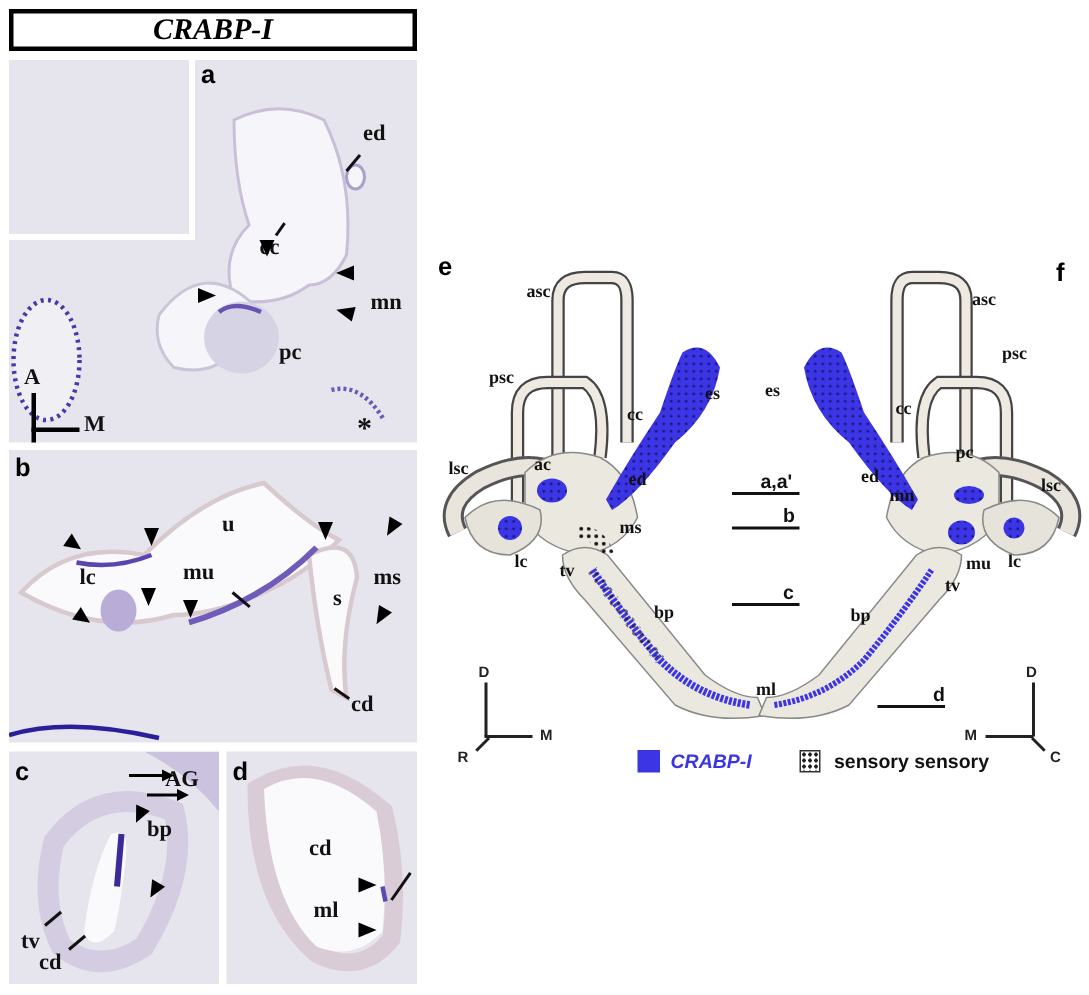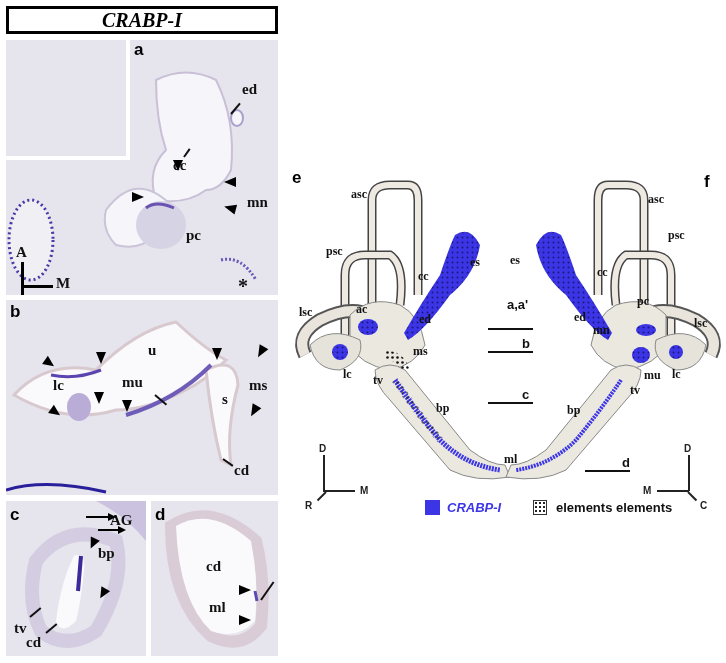--- a/index.html
+++ b/index.html
@@ -203,21 +203,21 @@
 <span class="lbl-s" style="left:637px;top:295px;">pc</span>
 <span class="lbl-s" style="left:574px;top:311px;">ed</span>
 <span class="lbl-s" style="left:593px;top:324px;">mn</span>
 <span class="lbl-s" style="left:694px;top:317px;">lsc</span>
 <span class="lbl-s" style="left:644px;top:369px;">mu</span>
 <span class="lbl-s" style="left:672px;top:368px;">lc</span>
 <span class="lbl-s" style="left:630px;top:384px;">tv</span>
 <span class="lbl-s" style="left:567px;top:404px;">bp</span>
 
 <div class="scalebar" style="left:488px;top:328px;width:45px;"></div>
-<span class="sblabel" style="left:507px;top:297px;">a,a'</span>
+<span class="sblabel" style="left:507px;top:313px;">a,a'</span>
 <div class="scalebar" style="left:488px;top:351px;width:45px;"></div>
 <span class="sblabel" style="left:522px;top:336px;">b</span>
 <div class="scalebar" style="left:488px;top:402px;width:45px;"></div>
 <span class="sblabel" style="left:522px;top:387px;">c</span>
 <div class="scalebar" style="left:585px;top:470px;width:45px;"></div>
 <span class="sblabel" style="left:622px;top:455px;">d</span>
 
 <div class="abs" style="left:323px;top:455px;width:2px;height:36px;background:#222;"></div>
 <div class="abs" style="left:323px;top:490px;width:32px;height:2px;background:#222;"></div>
 <div class="abs" style="left:314px;top:491px;width:12px;height:2px;background:#222;transform:rotate(-45deg);transform-origin:100% 50%;"></div>
@@ -228,13 +228,13 @@
 <div class="abs" style="left:688px;top:455px;width:2px;height:36px;background:#222;"></div>
 <div class="abs" style="left:657px;top:490px;width:32px;height:2px;background:#222;"></div>
 <div class="abs" style="left:688px;top:491px;width:12px;height:2px;background:#222;transform:rotate(45deg);transform-origin:0 50%;"></div>
 <span class="ax" style="left:684px;top:443px;">D</span>
 <span class="ax" style="left:643px;top:485px;">M</span>
 <span class="ax" style="left:700px;top:500px;">C</span>
 
 <div class="legend-box" style="left:425px;top:500px;"></div>
 <span class="legend-txt" style="left:447px;top:500px;color:#3b35e6;font-style:italic;">CRABP-I</span>
 <div class="legend-sens" style="left:533px;top:500px;"></div>
-<span class="legend-txt" style="left:556px;top:500px;color:#111;">elements elements</span>
+<span class="legend-txt" style="left:556px;top:500px;color:#111;">sensory sensory</span>
 
 </body></html>

